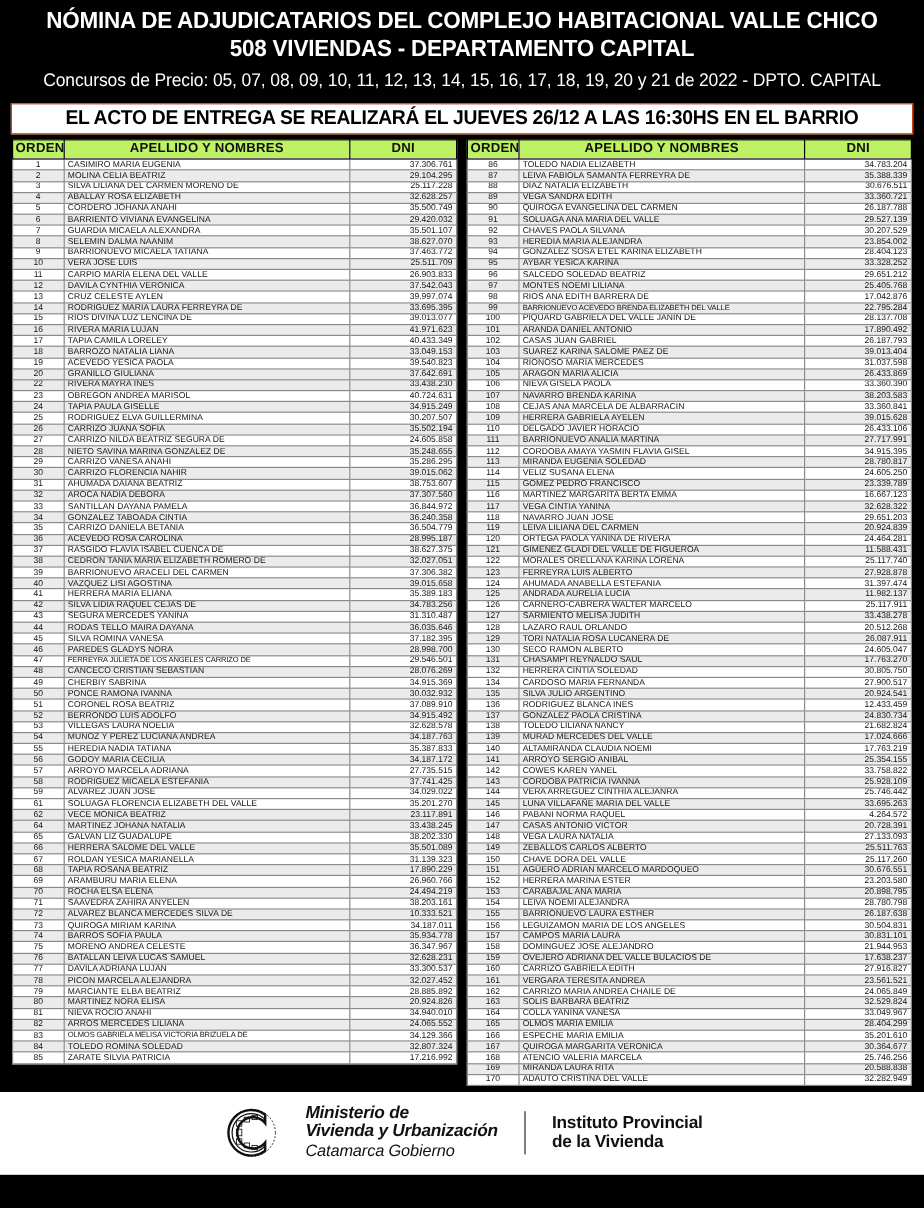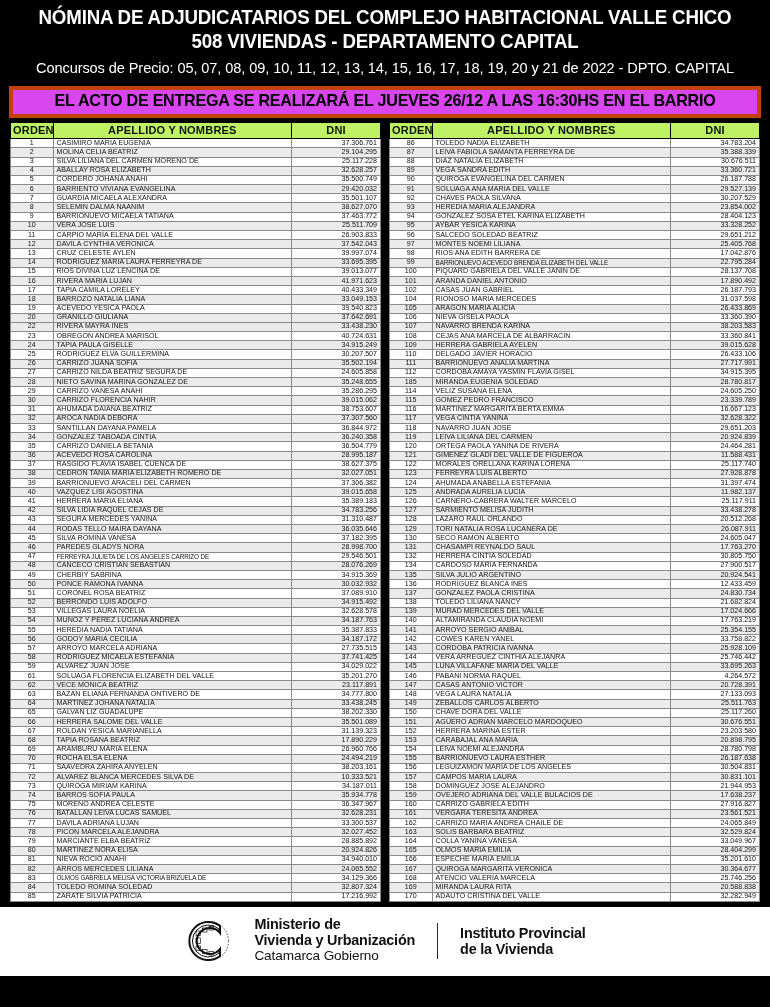--- a/index.html
+++ b/index.html
@@ -43,22 +43,22 @@
     font-weight: normal;
     letter-spacing: -0.1px;
     margin-top: 5px;
     transform: scaleX(0.96);
     line-height: 1.25;
   }
 
   
   .banner-wrap {
     margin: 5px 9px 3px 9px;
-    background: #d946ef;
-    border: 4px solid #c2410c;
+    background: #ffffff;
+    border: 1px solid #c2410c;
     padding: 2px 0 3px 0;
   }
   .banner-text {
     text-align: center;
     color: #000;
     font-size: 16.6px;
     font-weight: bold;
     letter-spacing: -0.25px;
     transform: scaleX(0.97);
     line-height: 1.12;
@@ -120,20 +120,21 @@
     display: flex;
     align-items: center;
     justify-content: center;
     gap: 0;
     height: 74px;
   }
   .brand {
     display: flex;
     align-items: center;
     gap: 20px;
+    font-style: italic;
   }
   .logo-c { width: 50px; height: 50px; flex: 0 0 auto; }
   .ministry-text {
     color: #111;
     line-height: 1.1;
   }
   .ministry-text .l1,
   .ministry-text .l2 {
     font-size: 14.4px;
     font-weight: bold;
@@ -483,25 +484,20 @@
             <tr>
               <td class="orden">61</td>
               <td class="nombre">SOLUAGA FLORENCIA ELIZABETH DEL VALLE</td>
               <td class="dni">35.201.270</td>
             </tr>
             <tr class="shade">
               <td class="orden">62</td>
               <td class="nombre">VECE MONICA BEATRIZ</td>
               <td class="dni">23.117.891</td>
             </tr>
-            <tr>
-              <td class="orden">63</td>
-              <td class="nombre">BAZAN  ELIANA FERNANDA ONTIVERO DE</td>
-              <td class="dni">34.777.800</td>
-            </tr>
             <tr class="shade">
               <td class="orden">64</td>
               <td class="nombre">MARTINEZ JOHANA NATALIA</td>
               <td class="dni">33.438.245</td>
             </tr>
             <tr>
               <td class="orden">65</td>
               <td class="nombre">GALVAN LIZ GUADALUPE</td>
               <td class="dni">38.202.330</td>
             </tr>
@@ -702,20 +698,25 @@
             <tr class="shade">
               <td class="orden">101</td>
               <td class="nombre">ARANDA DANIEL ANTONIO</td>
               <td class="dni">17.890.492</td>
             </tr>
             <tr>
               <td class="orden">102</td>
               <td class="nombre">CASAS JUAN GABRIEL</td>
               <td class="dni">26.187.793</td>
             </tr>
+            <tr class="shade">
+              <td class="orden">103</td>
+              <td class="nombre">SUAREZ KARINA SALOME PAEZ DE</td>
+              <td class="dni">39.013.404</td>
+            </tr>
             <tr>
               <td class="orden">104</td>
               <td class="nombre">RIONOSO MARIA MERCEDES</td>
               <td class="dni">31.037.598</td>
             </tr>
             <tr class="shade">
               <td class="orden">105</td>
               <td class="nombre">ARAGON MARIA ALICIA</td>
               <td class="dni">26.433.869</td>
             </tr>
@@ -748,21 +749,21 @@
               <td class="orden">111</td>
               <td class="nombre">BARRIONUEVO  ANALIA MARTINA</td>
               <td class="dni">27.717.991</td>
             </tr>
             <tr>
               <td class="orden">112</td>
               <td class="nombre">CORDOBA AMAYA YASMIN FLAVIA GISEL</td>
               <td class="dni">34.915.395</td>
             </tr>
             <tr class="shade">
-              <td class="orden">185</td>
+              <td class="orden">113</td>
               <td class="nombre">MIRANDA EUGENIA SOLEDAD</td>
               <td class="dni">28.780.817</td>
             </tr>
             <tr>
               <td class="orden">114</td>
               <td class="nombre">VELIZ SUSANA ELENA</td>
               <td class="dni">24.605.250</td>
             </tr>
             <tr class="shade">
               <td class="orden">115</td>

